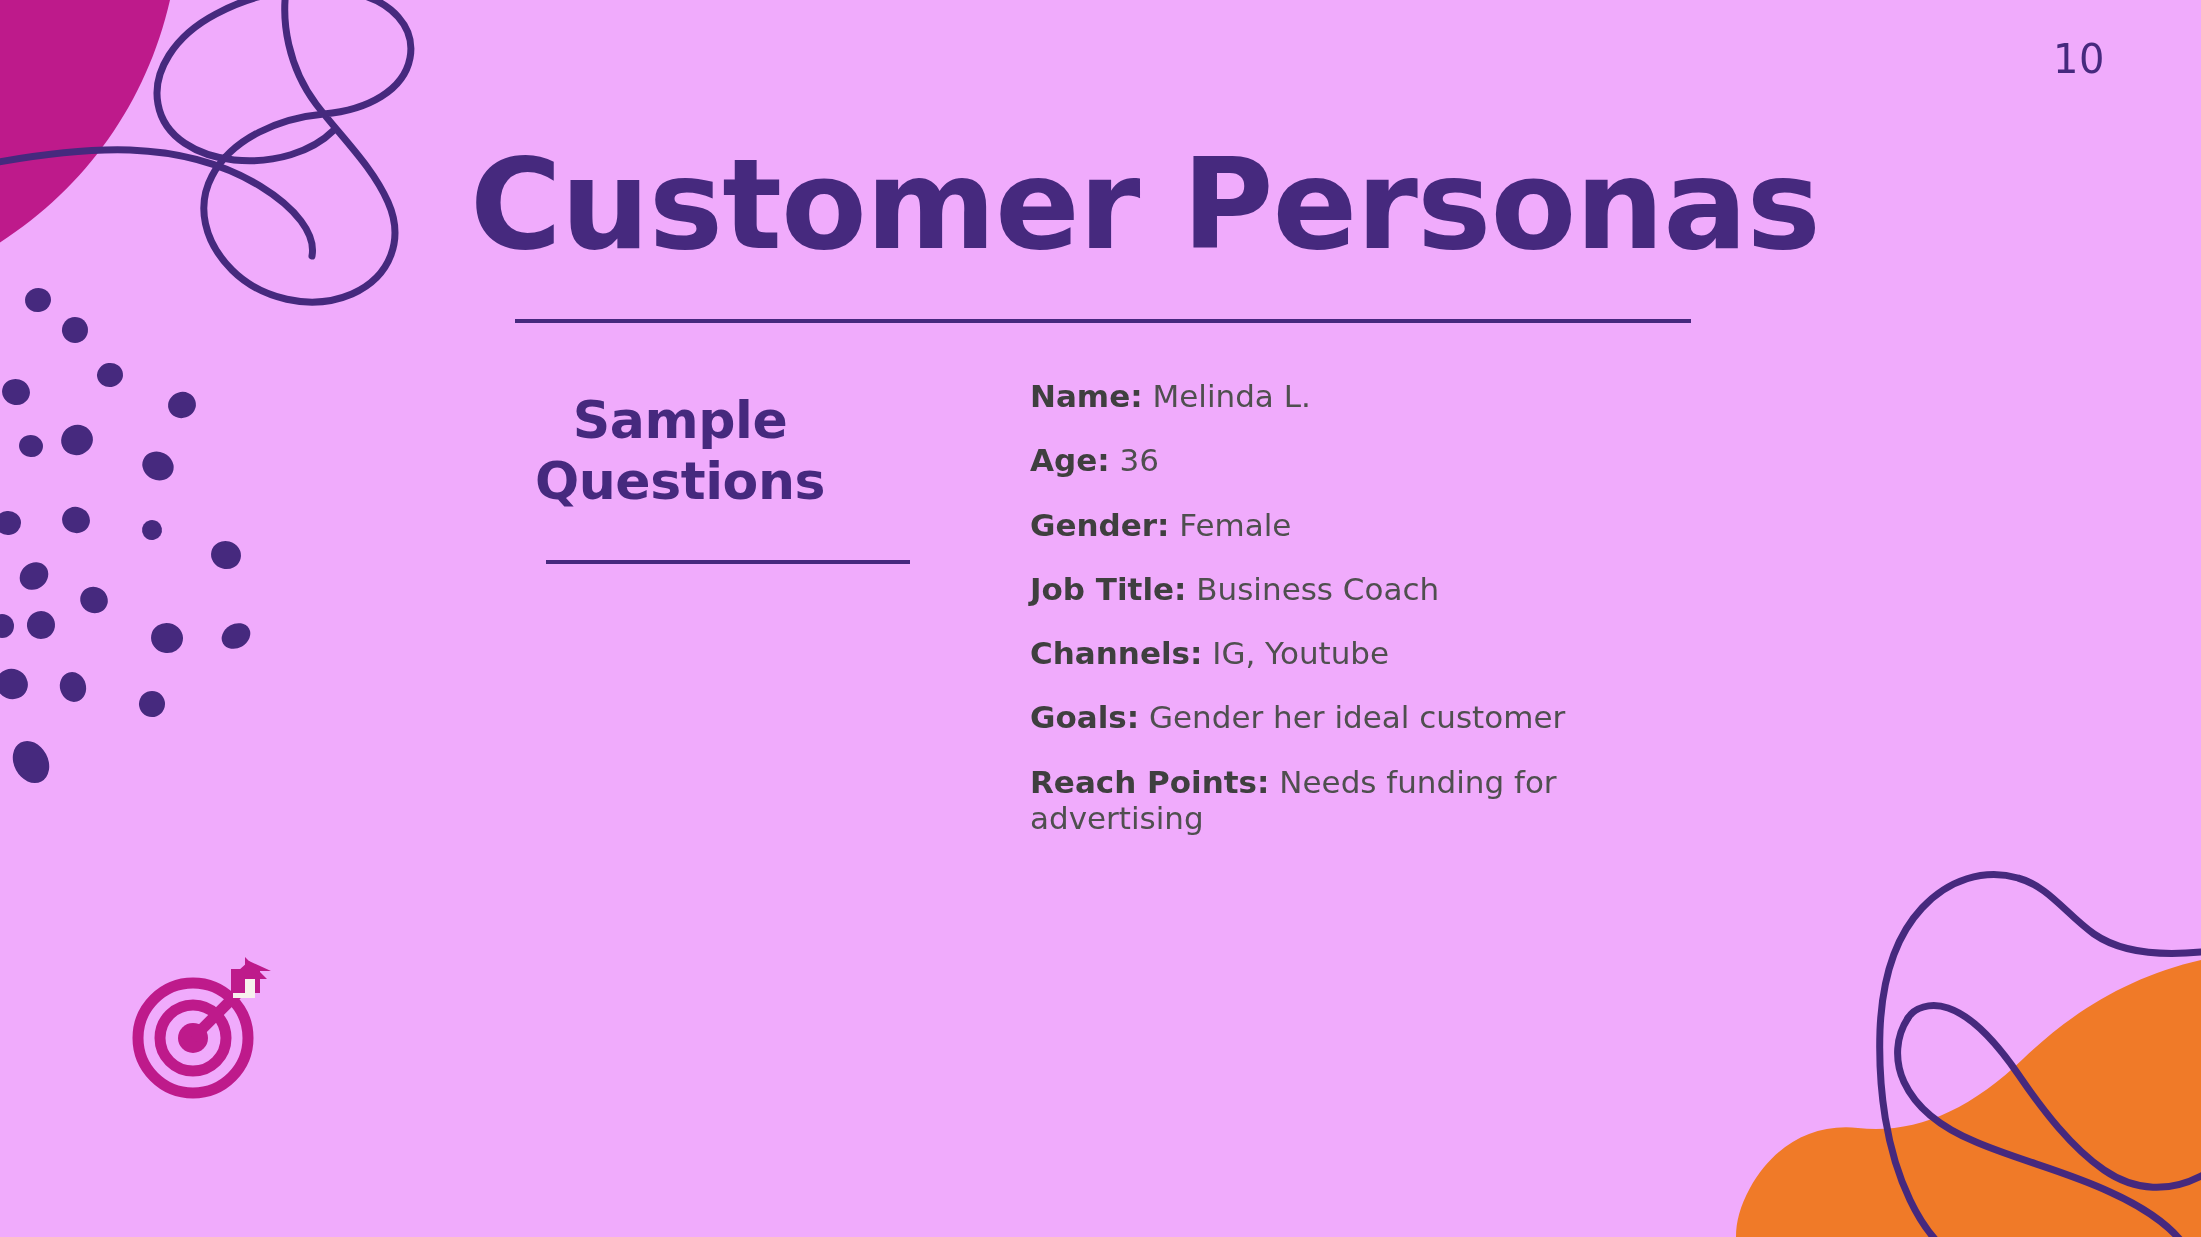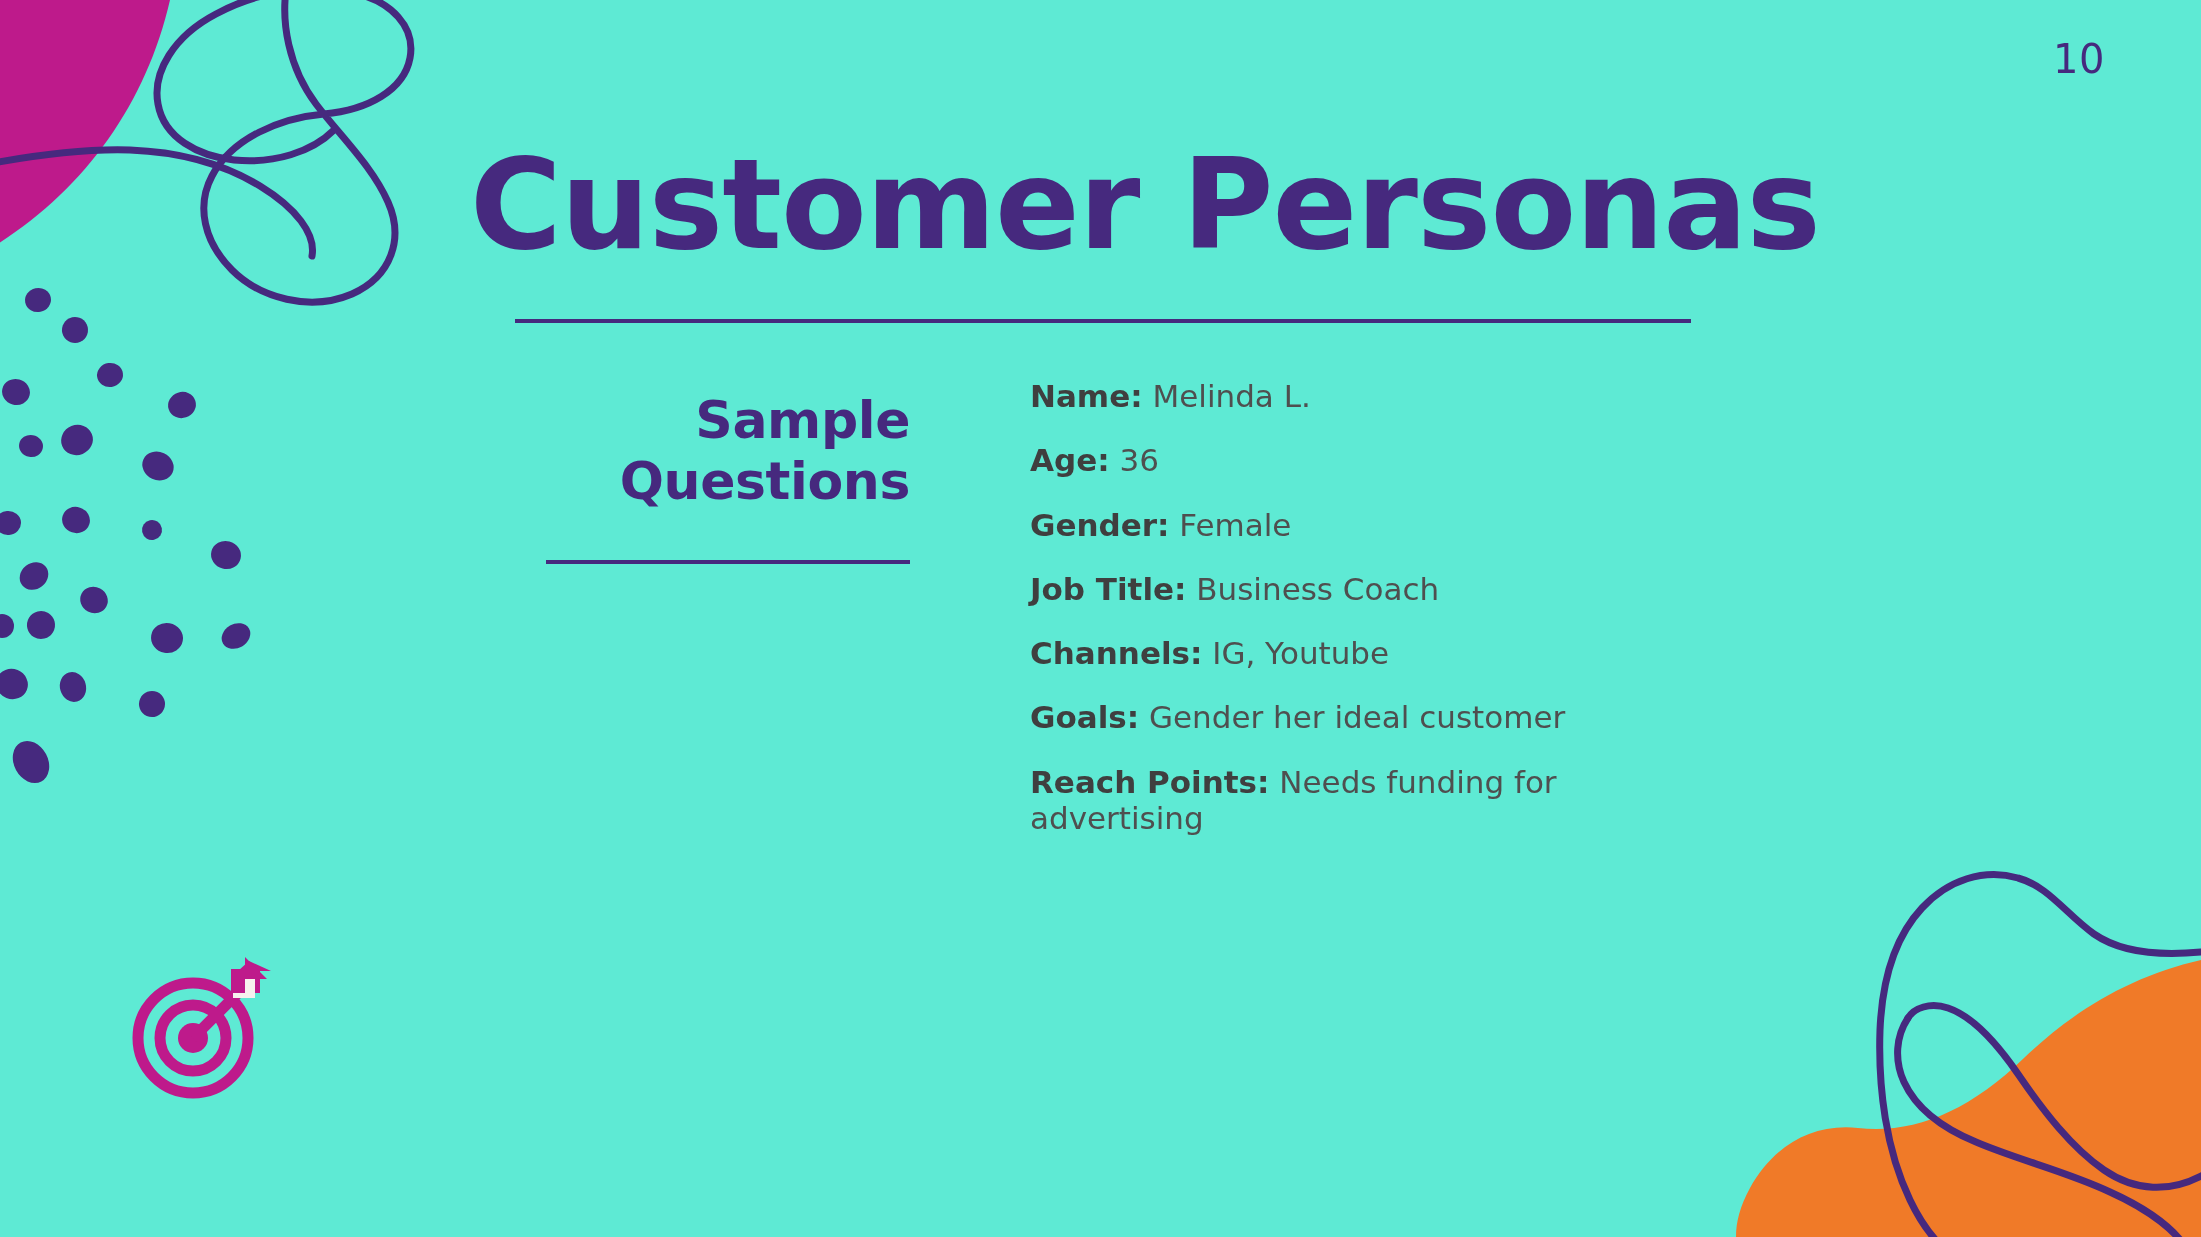--- a/index.html
+++ b/index.html
@@ -64,21 +64,21 @@
     height: 4px;
     background: #46297E;
   }
 
   
   #sample-questions {
     position: absolute;
     left: 450px;
     top: 390px;
     width: 460px;
-    text-align: right;
+    text-align: center;
     font-family: "DejaVu Sans", sans-serif;
     font-weight: bold;
     font-size: 52px;
     line-height: 1.17;
     color: #46297E;
     letter-spacing: -0.4px;
   }
   #sample-questions-rule {
     position: absolute;
     left: 546px;
@@ -118,21 +118,21 @@
     position: absolute;
     left: 125px;
     top: 955px;
     width: 150px;
     height: 150px;
   }
 </style>
 </head>
 <body>
 
-<div id="slide" style="background: #5eead4;">
+<div id="slide" style="background: #f0abfc;">
 
   <svg class="deco" id="deco-magenta-blob" viewBox="0 0 700 780" xmlns="http://www.w3.org/2000/svg">
     <path d="M 340 -60 C 400 60 420 200 390 330 C 362 452 282 548 170 600
              C 80 642 -20 650 -120 632 L -220 620 L -220 -60 Z" fill="#BE1A8B"></path>
   </svg>
 
   <svg class="deco" id="deco-orange-blob" viewBox="0 0 501 357" xmlns="http://www.w3.org/2000/svg">
     <path d="M 501 80 C 430 96 372 132 324 178 C 268 232 214 254 158 248
              C 110 243 72 268 50 308 C 40 326 36 342 36 357 L 501 357 Z" fill="#F07A28"></path>
   </svg>

